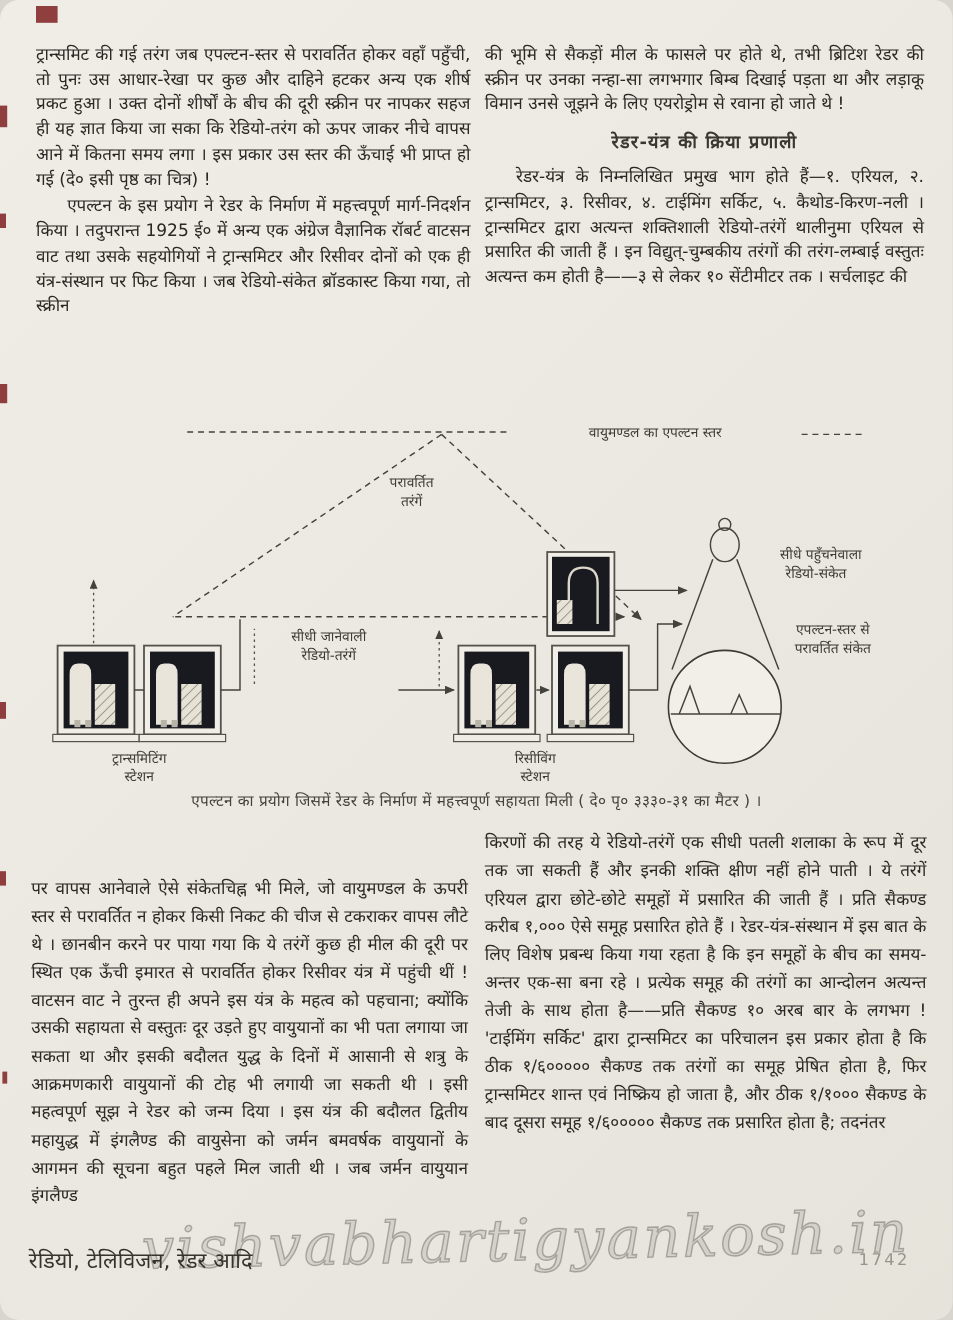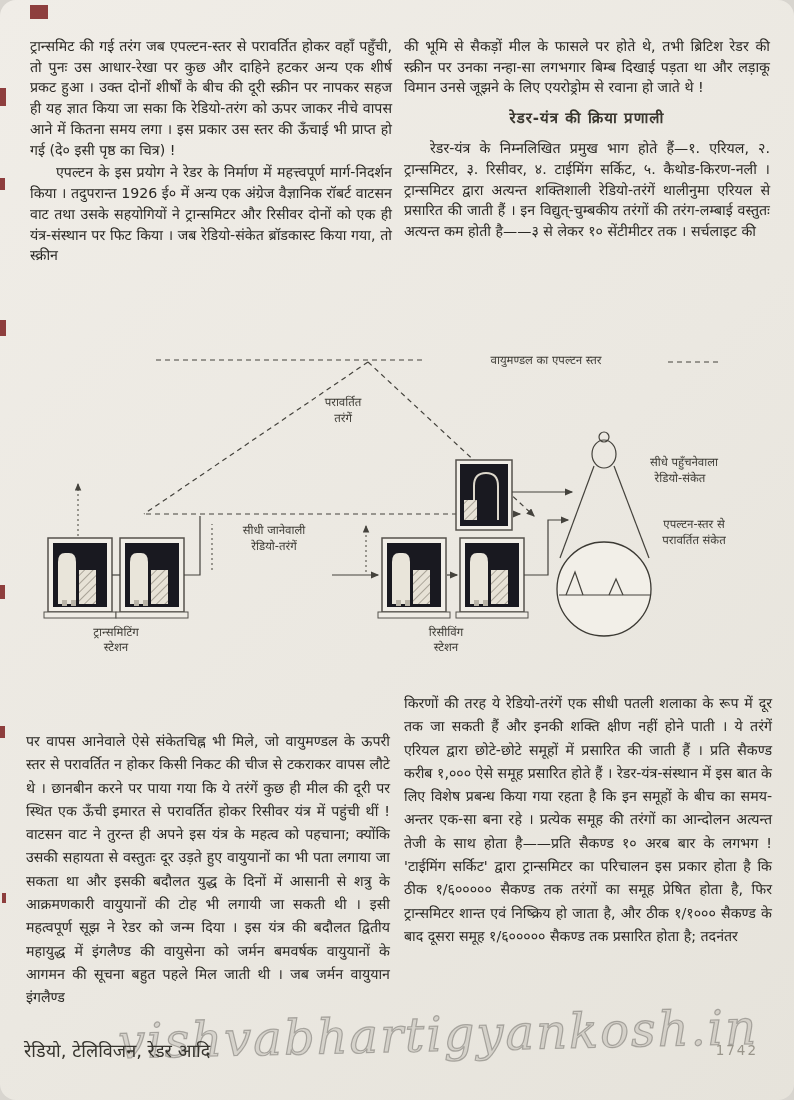--- a/index.html
+++ b/index.html
@@ -61,21 +61,21 @@
   <div class="red-mark" style="left:30px;top:5px;width:18px;height:14px;"></div>
   <div class="red-mark" style="left:0;top:88px;width:6px;height:18px;"></div>
   <div class="red-mark" style="left:0;top:178px;width:5px;height:12px;"></div>
   <div class="red-mark" style="left:0;top:320px;width:6px;height:16px;"></div>
   <div class="red-mark" style="left:0;top:585px;width:5px;height:14px;"></div>
   <div class="red-mark" style="left:0;top:726px;width:5px;height:12px;"></div>
   <div class="red-mark" style="left:2px;top:893px;width:4px;height:10px;"></div>
 
   <div class="col col-tl top-text">
     <p>ट्रान्समिट की गई तरंग जब एपल्टन-स्तर से परावर्तित होकर वहाँ पहुँची, तो पुनः उस आधार-रेखा पर कुछ और दाहिने हटकर अन्य एक शीर्ष प्रकट हुआ । उक्त दोनों शीर्षों के बीच की दूरी स्क्रीन पर नापकर सहज ही यह ज्ञात किया जा सका कि रेडियो-तरंग को ऊपर जाकर नीचे वापस आने में कितना समय लगा । इस प्रकार उस स्तर की ऊँचाई भी प्राप्त हो गई (दे० इसी पृष्ठ का चित्र) !</p>
-    <p class="indent">एपल्टन के इस प्रयोग ने रेडर के निर्माण में महत्त्वपूर्ण मार्ग-निदर्शन किया । तदुपरान्त 1926 ई० में अन्य एक अंग्रेज वैज्ञानिक रॉबर्ट वाटसन वाट तथा उसके सहयोगियों ने ट्रान्समिटर और रिसीवर दोनों को एक ही यंत्र-संस्थान पर फिट किया । जब रेडियो-संकेत ब्रॉडकास्ट किया गया, तो स्क्रीन</p>
+    <p class="indent">एपल्टन के इस प्रयोग ने रेडर के निर्माण में महत्त्वपूर्ण मार्ग-निदर्शन किया । तदुपरान्त 1925 ई० में अन्य एक अंग्रेज वैज्ञानिक रॉबर्ट वाटसन वाट तथा उसके सहयोगियों ने ट्रान्समिटर और रिसीवर दोनों को एक ही यंत्र-संस्थान पर फिट किया । जब रेडियो-संकेत ब्रॉडकास्ट किया गया, तो स्क्रीन</p>
   </div>
 
   <div class="col col-tr top-text">
     <p>की भूमि से सैकड़ों मील के फासले पर होते थे, तभी ब्रिटिश रेडर की स्क्रीन पर उनका नन्हा-सा लगभगार बिम्ब दिखाई पड़ता था और लड़ाकू विमान उनसे जूझने के लिए एयरोड्रोम से रवाना हो जाते थे !</p>
     <p class="section-heading">रेडर-यंत्र की क्रिया प्रणाली</p>
     <p class="indent">रेडर-यंत्र के निम्नलिखित प्रमुख भाग होते हैं—१. एरियल, २. ट्रान्समिटर, ३. रिसीवर, ४. टाईमिंग सर्किट, ५. कैथोड-किरण-नली । ट्रान्समिटर द्वारा अत्यन्त शक्तिशाली रेडियो-तरंगें थालीनुमा एरियल से प्रसारित की जाती हैं । इन विद्युत्-चुम्बकीय तरंगों की तरंग-लम्बाई वस्तुतः अत्यन्त कम होती है——३ से लेकर १० सेंटीमीटर तक । सर्चलाइट की</p>
   </div>
 
   <div class="diagram-wrap">
     <svg width="794" height="314" viewBox="0 0 794 314">
@@ -155,20 +155,21 @@
         <path class="dline" d="M550,253 L559,230 L567,253"></path>
         <path class="dline" d="M593,253 L600,237 L607,253"></path>
       </g>
       <text class="dlabel" x="668" y="124" text-anchor="middle">सीधे पहुँचनेवाला</text>
       <text class="dlabel" x="664" y="140" text-anchor="middle">रेडियो-संकेत</text>
       <text class="dlabel" x="678" y="186" text-anchor="middle">एपल्टन-स्तर से</text>
       <text class="dlabel" x="678" y="202" text-anchor="middle">परावर्तित संकेत</text>
     </svg>
   </div>
 
+  <div class="caption">एपल्टन का प्रयोग जिसमें रेडर के निर्माण में महत्त्वपूर्ण सहायता मिली ( दे० पृ० ३३३०-३१ का मैटर ) ।</div>
 
   <div class="col col-bl bottom-text">
     <p>पर वापस आनेवाले ऐसे संकेतचिह्न भी मिले, जो वायुमण्डल के ऊपरी स्तर से परावर्तित न होकर किसी निकट की चीज से टकराकर वापस लौटे थे । छानबीन करने पर पाया गया कि ये तरंगें कुछ ही मील की दूरी पर स्थित एक ऊँची इमारत से परावर्तित होकर रिसीवर यंत्र में पहुंची थीं ! वाटसन वाट ने तुरन्त ही अपने इस यंत्र के महत्व को पहचाना; क्योंकि उसकी सहायता से वस्तुतः दूर उड़ते हुए वायुयानों का भी पता लगाया जा सकता था और इसकी बदौलत युद्ध के दिनों में आसानी से शत्रु के आक्रमणकारी वायुयानों की टोह भी लगायी जा सकती थी । इसी महत्वपूर्ण सूझ ने रेडर को जन्म दिया । इस यंत्र की बदौलत द्वितीय महायुद्ध में इंगलैण्ड की वायुसेना को जर्मन बमवर्षक वायुयानों के आगमन की सूचना बहुत पहले मिल जाती थी । जब जर्मन वायुयान इंगलैण्ड</p>
   </div>
 
   <div class="col col-br bottom-text">
     <p>किरणों की तरह ये रेडियो-तरंगें एक सीधी पतली शलाका के रूप में दूर तक जा सकती हैं और इनकी शक्ति क्षीण नहीं होने पाती । ये तरंगें एरियल द्वारा छोटे-छोटे समूहों में प्रसारित की जाती हैं । प्रति सैकण्ड करीब १,००० ऐसे समूह प्रसारित होते हैं । रेडर-यंत्र-संस्थान में इस बात के लिए विशेष प्रबन्ध किया गया रहता है कि इन समूहों के बीच का समय-अन्तर एक-सा बना रहे । प्रत्येक समूह की तरंगों का आन्दोलन अत्यन्त तेजी के साथ होता है——प्रति सैकण्ड १० अरब बार के लगभग ! 'टाईमिंग सर्किट' द्वारा ट्रान्समिटर का परिचालन इस प्रकार होता है कि ठीक १/६००००० सैकण्ड तक तरंगों का समूह प्रेषित होता है, फिर ट्रान्समिटर शान्त एवं निष्क्रिय हो जाता है, और ठीक १/१००० सैकण्ड के बाद दूसरा समूह १/६००००० सैकण्ड तक प्रसारित होता है; तदनंतर</p>
   </div>
 
   <div class="watermark">vishvabhartigyankosh.in</div>

